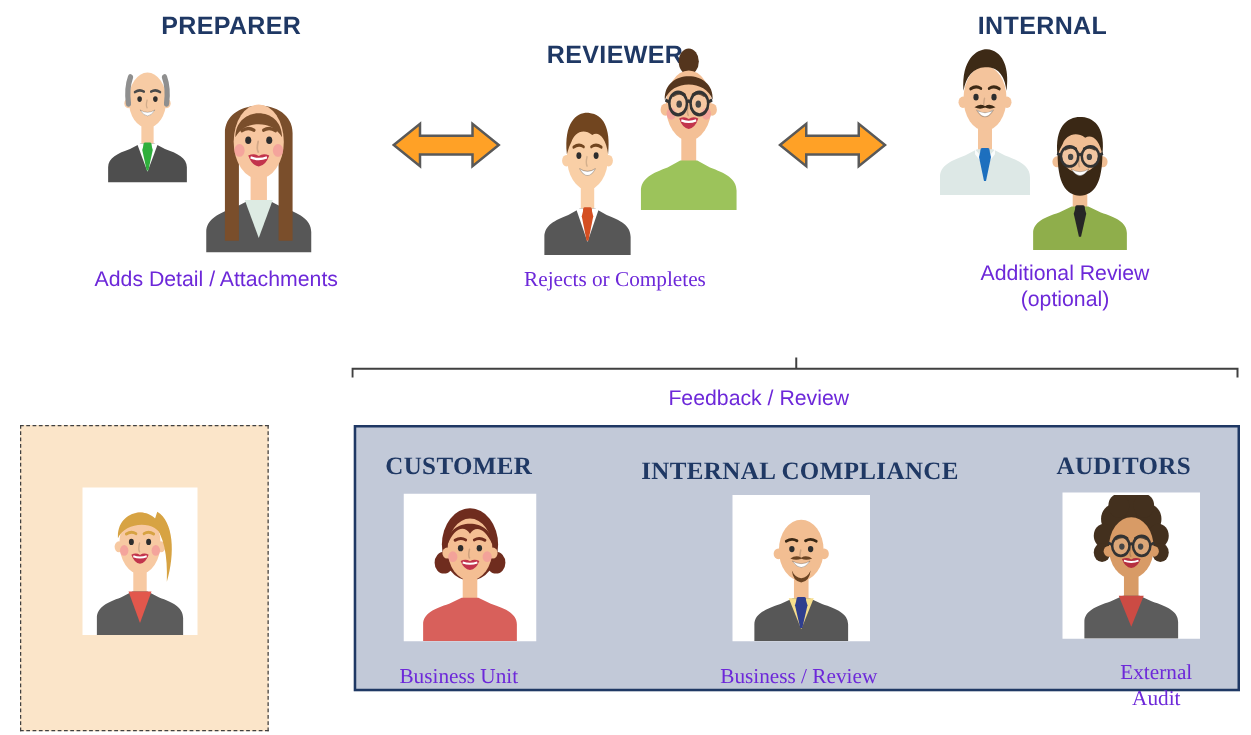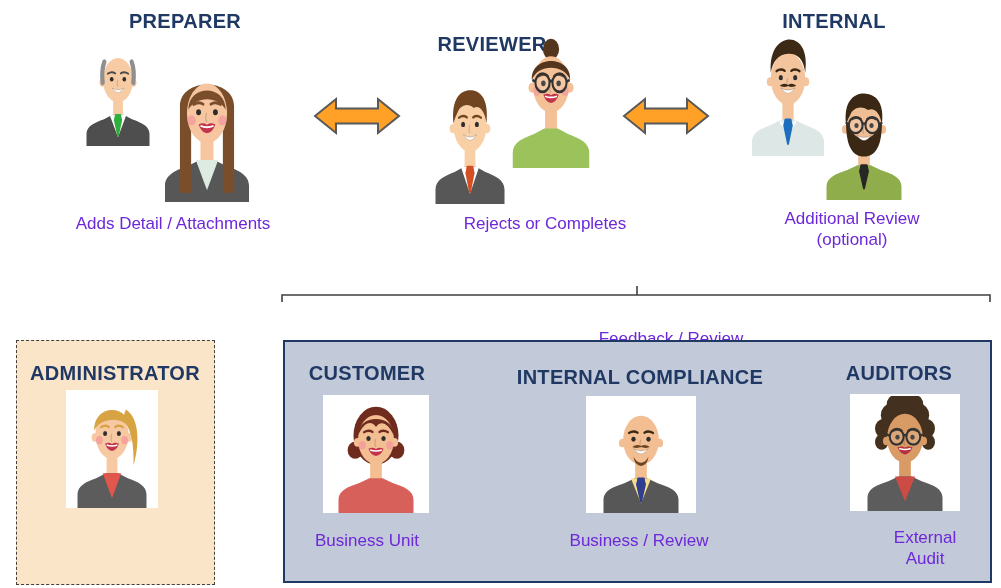--- a/index.html
+++ b/index.html
@@ -18,23 +18,24 @@
   }
   .avatar{position:absolute;}
   .avatar svg{display:block;}
   .card{position:absolute;background:var(--cardBg,#fff);overflow:hidden;}
   .admin-box{
     position:absolute;left:16px;top:340px;width:199px;height:245px;
     background:var(--adminFill,#FBE5C9);border:1.5px dashed var(--adminBorder,#404040);
     box-sizing:border-box;
   }
   .panel{
-    position:absolute;left:283px;top:340px;width:709px;height:243px;
+    position:absolute;left:283px;top:340px;width:709px;height:213px;
     background:var(--panelFill,#C2C9D8);border:2px solid var(--navy,#1F3864);
     box-sizing:border-box;
+    font-family:Liberation Serif, serif;
   }
   .arrow{position:absolute;}
   .bracket{position:absolute;left:281px;top:284px;}
 </style>
 </head>
 <body>
 
 <div class="stage" style="--navy: #1F3864; --adminFill: #FBE5C9; --adminBorder: #404040; --panelFill: #C2C9D8; --cardBg: #FFFFFF;">
 
   <div class="role-title" style="left:185px;top:10px;">PREPARER</div>
@@ -176,26 +177,25 @@
     </div>
 
   <div class="arrow" style="left:312px;top:95px;width:90px;height:42px;"><svg width="100%" height="100%" viewBox="0 0 90 42" preserveAspectRatio="none">
     <path d="M3,21 L24,4 L24,13.5 L66,13.5 L66,4 L87,21 L66,38 L66,28.5 L24,28.5 L24,38 Z" fill="#FFA126" stroke="#595959" stroke-width="2" stroke-linejoin="miter"></path>
       </svg></div>
   <div class="arrow" style="left:621px;top:95px;width:90px;height:42px;"><svg width="100%" height="100%" viewBox="0 0 90 42" preserveAspectRatio="none">
     <path d="M3,21 L24,4 L24,13.5 L66,13.5 L66,4 L87,21 L66,38 L66,28.5 L24,28.5 L24,38 Z" fill="#FFA126" stroke="#595959" stroke-width="2" stroke-linejoin="miter"></path>
       </svg></div>
 
   <div class="caption" style="left:173px;top:213px;">Adds Detail / Attachments</div>
-  <div class="caption" style="left:545px;top:213px;">Rejects or Completes</div>
+  <div class="caption" style="left:492px;top:213px;font-family:Liberation Serif, serif;">Rejects or Completes</div>
   <div class="caption" style="left:852px;top:208px;text-align:center;">Additional Review
 (optional)</div>
 
   <div class="admin-box">
-    <div class="role-title" style="left:98px;top:21px;">ADMINISTRATOR</div>
     <div class="card" style="left:49px;top:49px;width:92px;height:118px;">
       <div class="avatar" style="left:0;top:2px;width:92px;height:116px;">
           <svg viewBox="0 0 120 120" preserveAspectRatio="none" width="100%" height="100%">
             <circle cx="38" cy="47" r="4.5" fill="#F7C9A2"></circle>
             <circle cx="82" cy="47" r="4.5" fill="#F7C9A2"></circle>
             <rect x="53" y="60" width="14" height="26" fill="#F7C9A2"></rect>
             <path d="M15,120 L15,106 C15,97 26,93 40,89 L52,84 L68,84 L80,89 C94,93 105,97 105,106 L105,120 Z" fill="#5C5C5C"></path>
             <path d="M48,84 L60,110 L72,84 Z" fill="#E2574C"></path>
             <path d="M78,18 C95,26 97,52 88,76 C89,54 85,38 74,28 Z" fill="#D7A343"></path>
             <ellipse cx="60" cy="44" rx="21.5" ry="25.5" fill="#F7C9A2"></ellipse>
@@ -213,21 +213,21 @@
         </div>
     </div>
   </div>
 
   <div class="bracket">
     <svg width="711" height="22" viewBox="0 0 711 22">
       <path d="M1,18 L1,11 L709,11 L709,18" fill="none" stroke="#404040" stroke-width="1.6"></path>
       <path d="M356,11 L356,2" fill="none" stroke="#404040" stroke-width="1.6"></path>
     </svg>
   </div>
-  <div class="caption" style="left:671px;top:308px;margin-top:20px;">Feedback / Review</div>
+  <div class="caption" style="left:607px;top:308px;">Feedback / Review</div>
 
   <div class="panel">
     <div class="role-title" style="left:82px;top:20px;">CUSTOMER</div>
     <div class="role-title" style="left:355px;top:24px;">INTERNAL COMPLIANCE</div>
     <div class="role-title" style="left:614px;top:20px;">AUDITORS</div>
 
     <div class="card" style="left:38px;top:53px;width:106px;height:118px;">
       <div class="avatar" style="left:3px;top:2px;width:100px;height:116px;">
           <svg viewBox="0 0 120 120" preserveAspectRatio="none" width="100%" height="100%">
             <ellipse cx="60" cy="40" rx="27" ry="30" fill="#6F2C1E"></ellipse>

